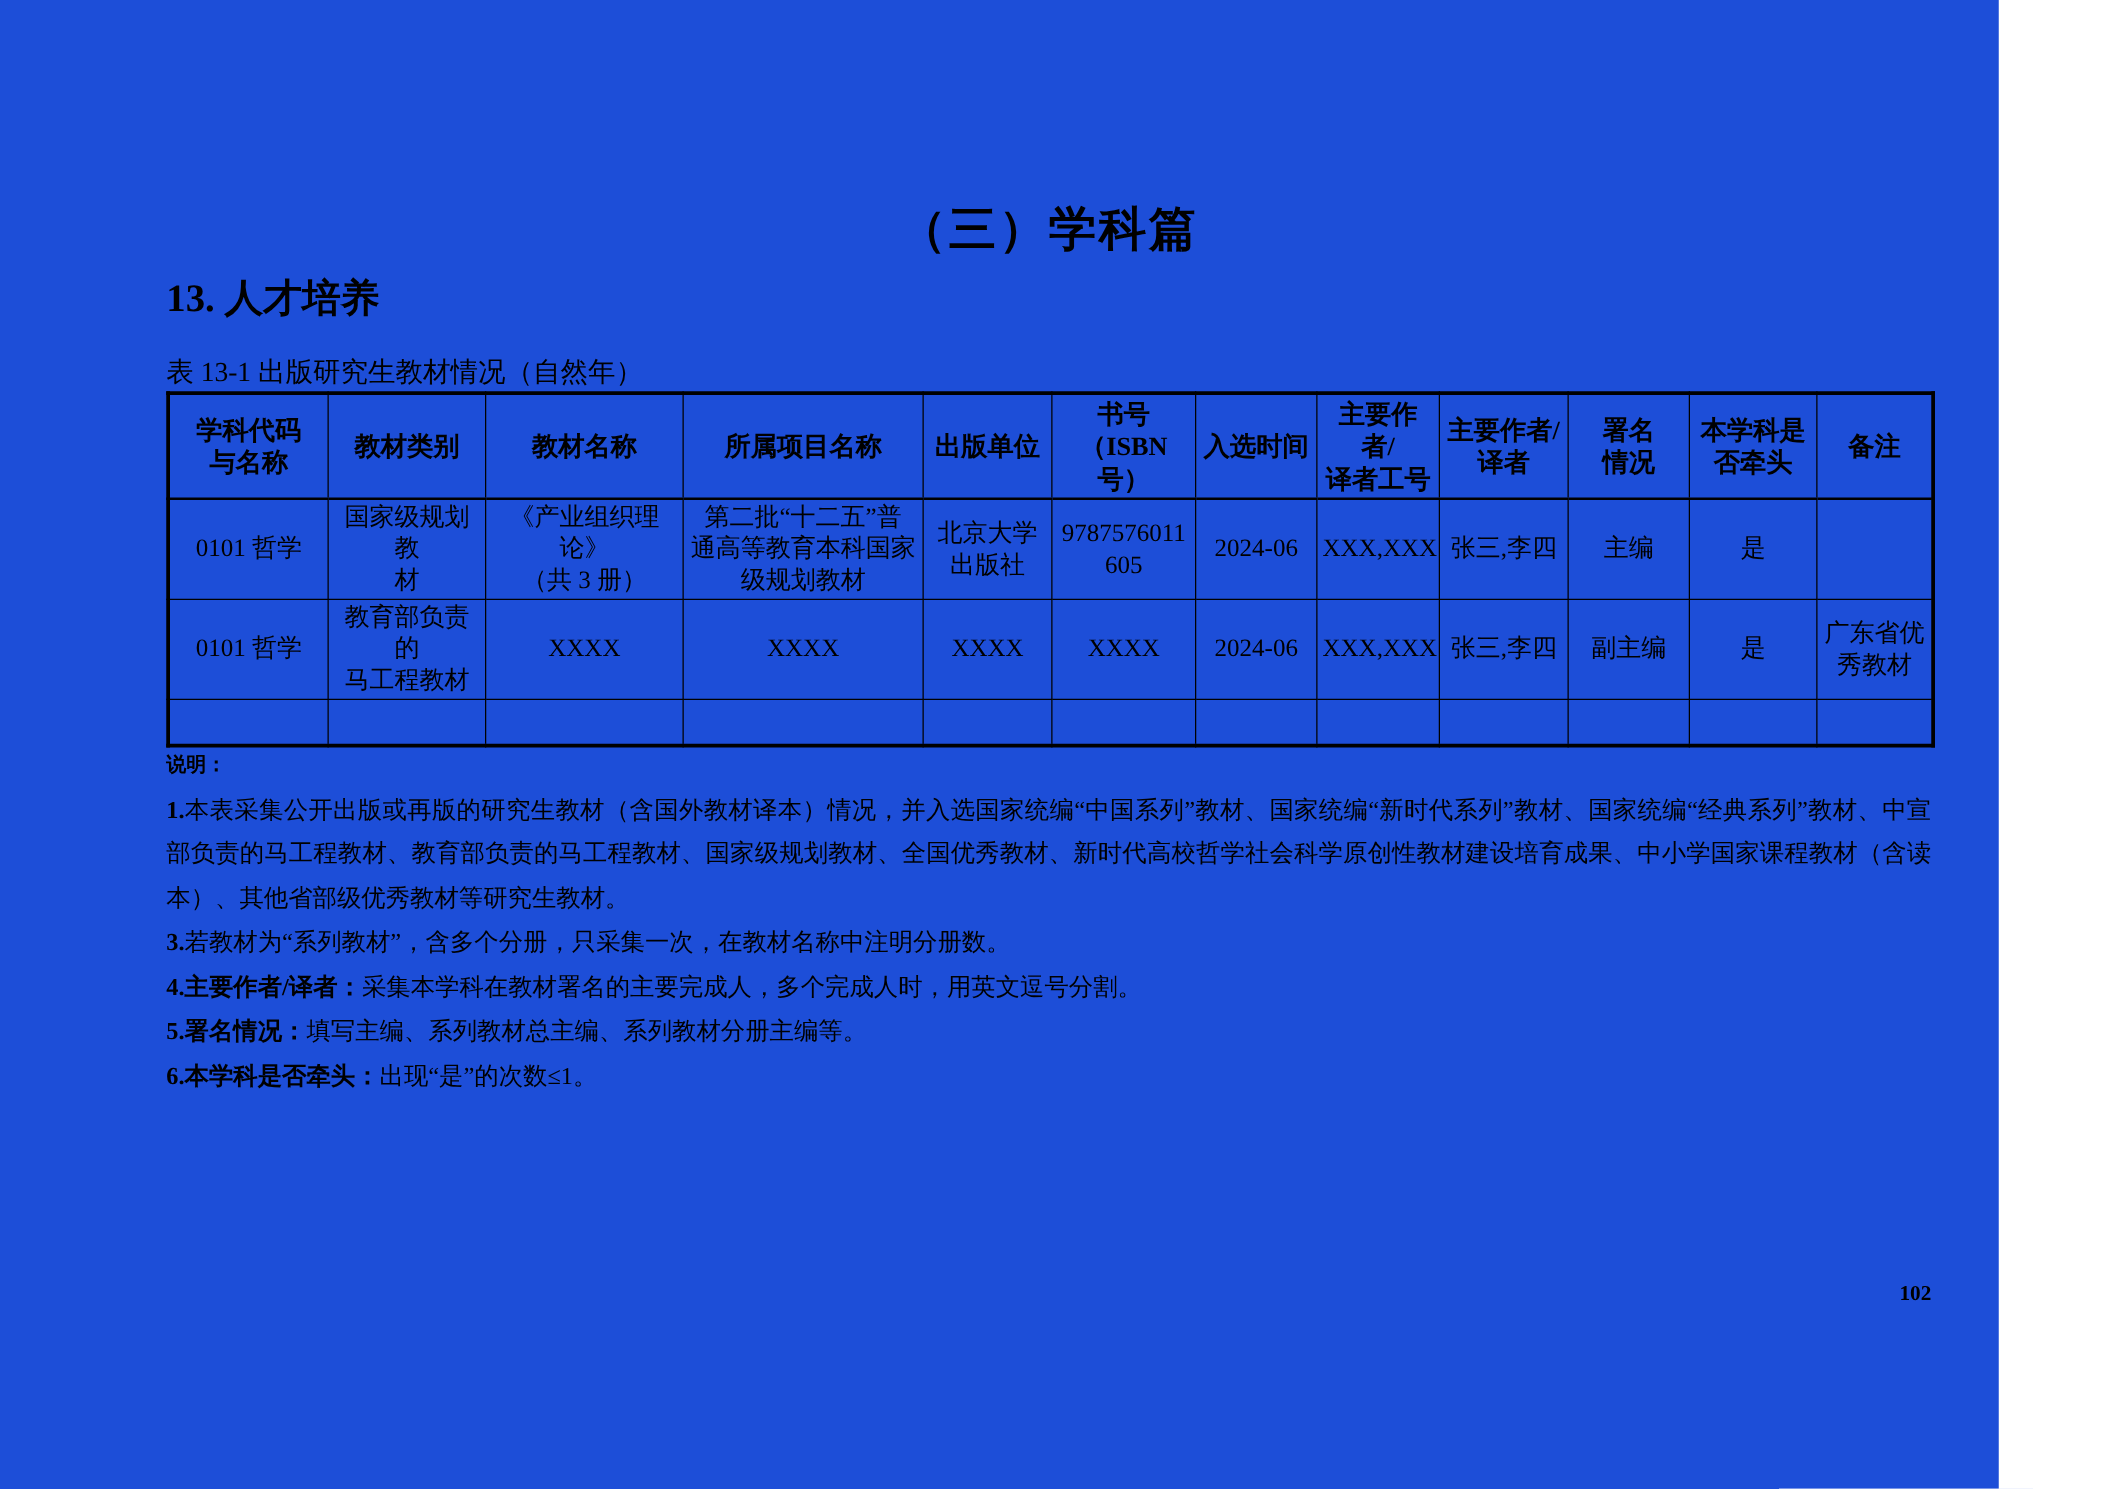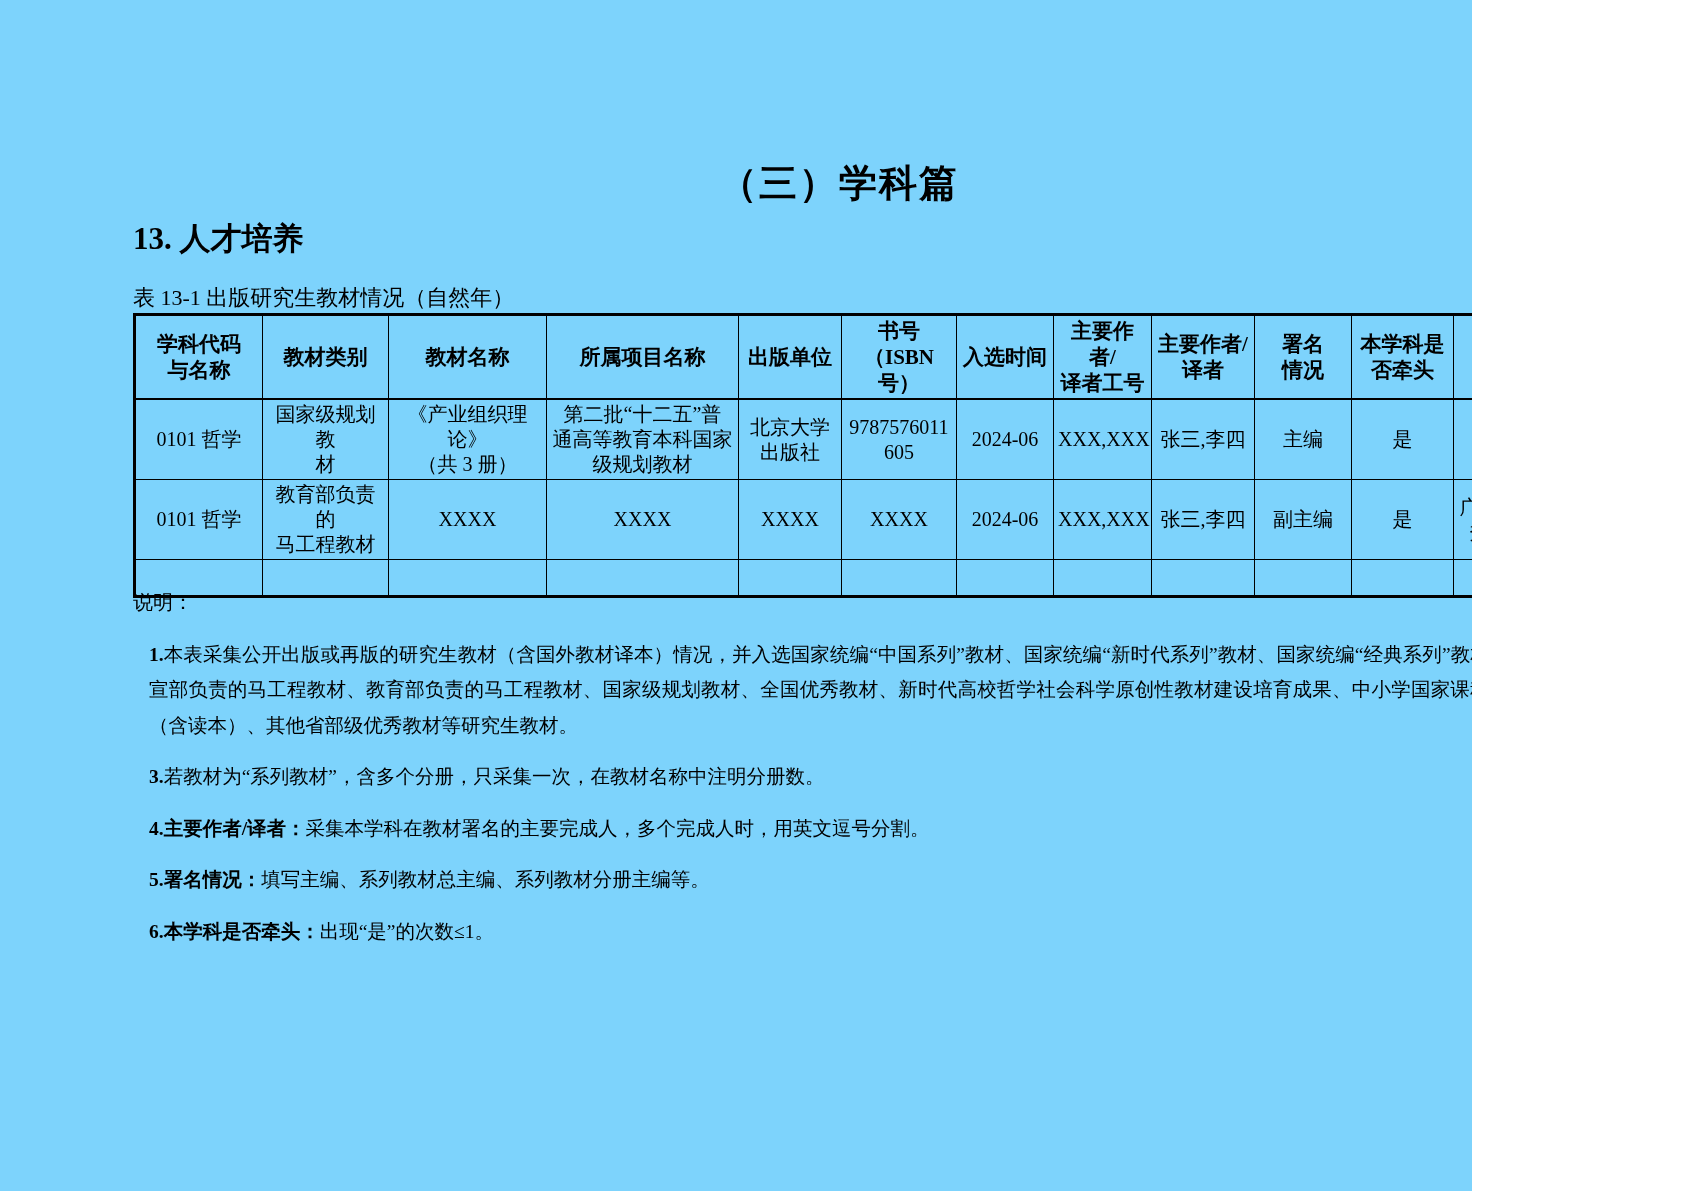--- a/index.html
+++ b/index.html
@@ -1,20 +1,20 @@
 <!DOCTYPE html>
 <html><head>
 <meta charset="utf-8">
 <style>
   html, body { margin: 0; padding: 0; background: #ffffff; }
   .page {
     position: relative;
-    width: 1472px;
+    width: 1599px;
     height: 1191px;
-    background: #7dd3fc;
+    background: #1d4ed8;
     color: #000000;
     font-family: "Liberation Serif", "DejaVu Serif", serif;
     overflow: hidden;
   }
   .part-title {
     position: absolute;
     top: 158px; left: 133px; width: 1412px;
     margin: 0;
     text-align: center;
     font-size: 38px;
@@ -64,22 +64,22 @@
   .row-data-1  { height: 75px; }
   .row-data-2  { height: 65px; }
   .row-empty   { height: 37px; }
   .notes {
     position: absolute;
     top: 585px; left: 133px; width: 1412px;
     font-size: 19.5px;
     line-height: 35.5px;
     text-align: justify;
   }
-  .notes-label { font-weight: normal; font-size: 20px; }
-  .note { margin: 16px; }
+  .notes-label { font-weight: bold; font-size: 16px; margin-top: 10px; }
+  .note { margin: 0; }
   .note-bold { font-weight: bold; }
   .page-footer {
     position: absolute;
     top: 1025px; left: 133px; width: 1412px;
     text-align: right;
     font-size: 17px;
     font-weight: bold;
   }
 </style>
 </head>

